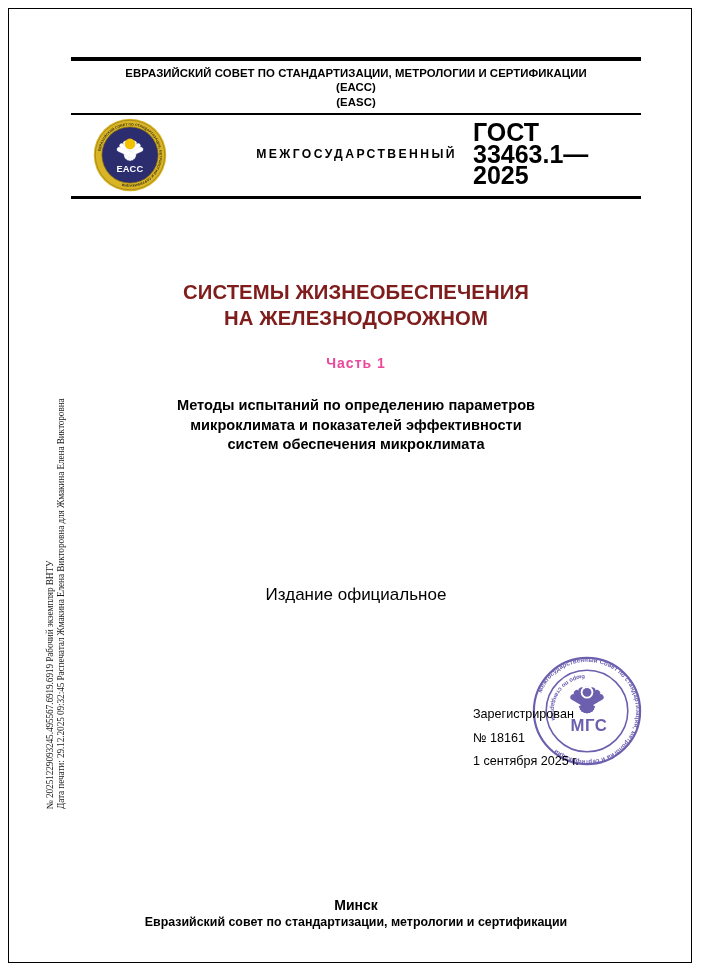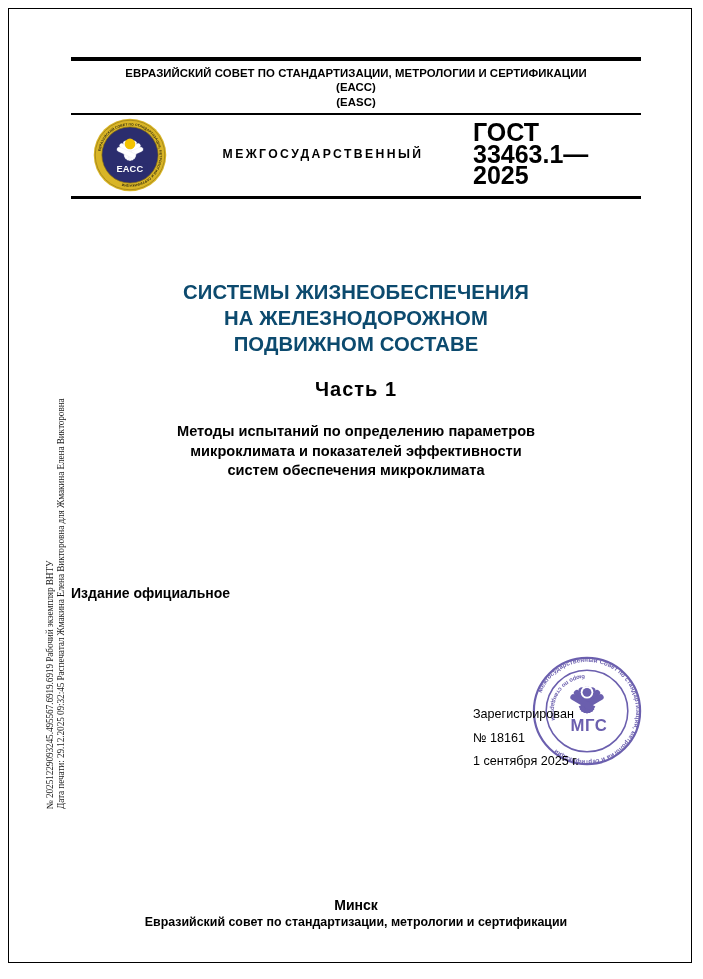--- a/index.html
+++ b/index.html
@@ -91,21 +91,21 @@
     padding: 1px 0 2px 0;
   }
   .emblem-cell {
     width: 118px;
     display: flex;
     justify-content: center;
     align-items: center;
   }
   .mid-cell {
     flex: 1;
-    text-align: center;
+    text-align: right;
     padding-right: 8px;
   }
   .mid-cell .mgs-label {
     font-weight: bold;
     font-size: 12.2px;
     letter-spacing: 2.4px;
     line-height: 17px;
     color: #000;
   }
   .gost-cell {
@@ -133,48 +133,48 @@
     position: absolute;
     left: 62px;
     top: 270px;
     width: 570px;
     text-align: center;
   }
   .title-main {
     font-weight: bold;
     font-size: 20.3px;
     line-height: 26px;
-    color: #0c4a6e;
+    color: #7f1d1d;
     letter-spacing: 0.1px;
   }
   .title-part {
     font-weight: bold;
-    font-size: 20px;
+    font-size: 14px;
     line-height: 22px;
-    color: #000000;
+    color: #ec4899;
     margin-top: 21px;
     letter-spacing: 1px;
   }
   .title-sub {
     font-weight: bold;
     font-size: 14.6px;
     line-height: 19.5px;
     color: #000;
     margin-top: 22px;
   }
 
   
   .official {
     position: absolute;
     left: 62px;
     top: 576px;
     width: 570px;
-    text-align: left;
-    font-weight: bold;
-    font-size: 14px;
+    text-align: center;
+    font-weight: normal;
+    font-size: 17px;
     color: #000;
   }
 
   
   .reg-block {
     position: absolute;
     left: 464px;
     top: 694px;
     width: 200px;
     font-size: 12.6px;
@@ -281,21 +281,20 @@
         <div class="gost-line">2025</div>
       </div>
     </div>
 
     <div class="rule-thick"></div>
   </div>
 
   <div class="title-block">
     <div class="title-main">СИСТЕМЫ ЖИЗНЕОБЕСПЕЧЕНИЯ</div>
     <div class="title-main">НА ЖЕЛЕЗНОДОРОЖНОМ</div>
-    <div class="title-main">ПОДВИЖНОМ СОСТАВЕ</div>
     <div class="title-part">Часть 1</div>
     <div class="title-sub">Методы испытаний по определению параметров</div>
     <div class="title-sub" style="margin-top:0">микроклимата и показателей эффективности</div>
     <div class="title-sub" style="margin-top:0">систем обеспечения микроклимата</div>
   </div>
 
   <div class="official">Издание официальное</div>
 
   <div class="stamp">
     <svg width="118" height="118" viewBox="0 0 120 120" aria-hidden="true">

